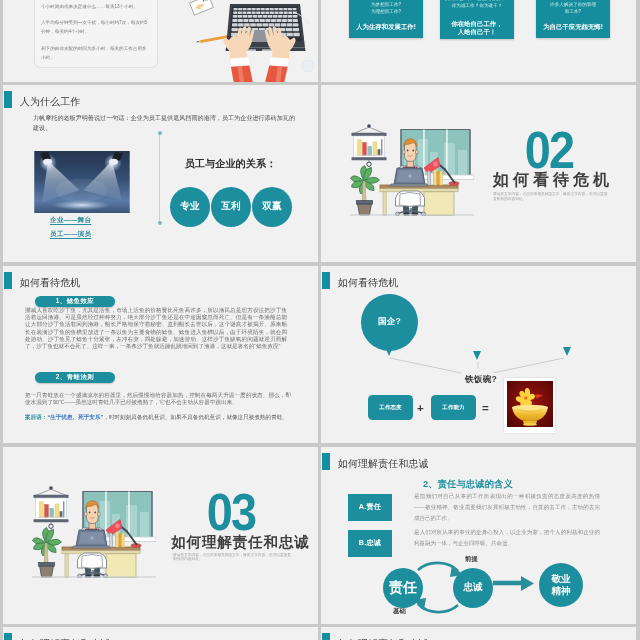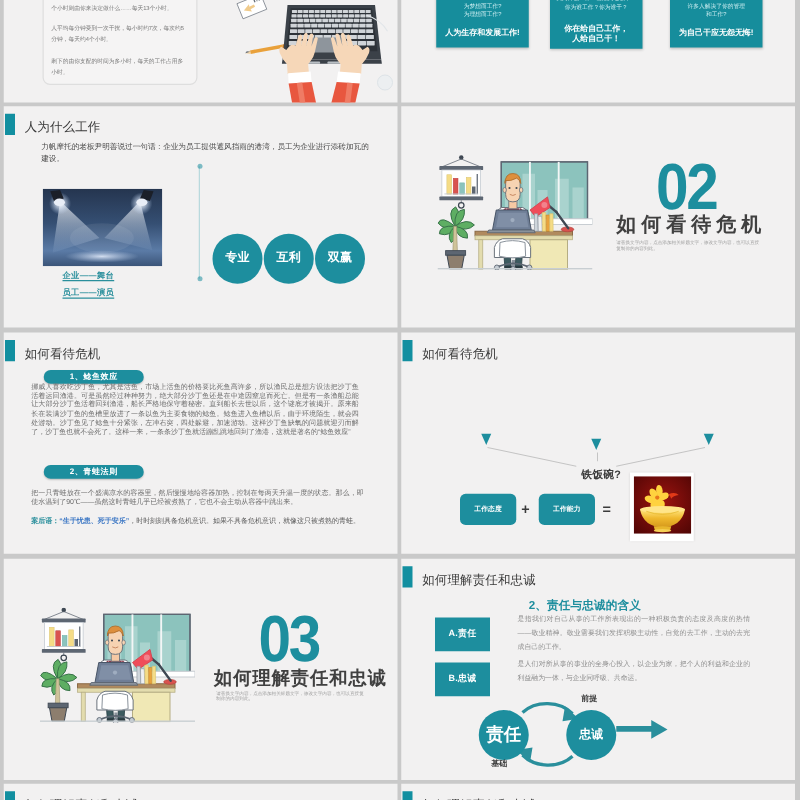--- a/index.html
+++ b/index.html
@@ -287,20 +287,21 @@
       <ellipse cx="80.5" cy="11" rx="4.5" ry="3" fill="#e9eef7"></ellipse>
       <ellipse cx="48" cy="40" rx="26" ry="12" fill="#ffffff" opacity="0.07"></ellipse>
     </svg>
     <div class="s2-cap" style="top:131px">企业——舞台</div>
     <div class="s2-cap" style="top:145px">员工——演员</div>
 
     <div class="s2-vline"></div>
     <div class="s2-dot" style="top:46px"></div>
     <div class="s2-dot" style="top:136px"></div>
 
+    <div class="s2-h">员工与企业的关系：</div>
     <div class="s2-circ" style="left:167px;top:102px">专业</div>
     <div class="s2-circ" style="left:208px;top:102px">互利</div>
     <div class="s2-circ" style="left:249px;top:102px">双赢</div>
   </div>
 
   <div class="slide col1 r1">
     <svg class="dv-ill" viewBox="0 0 124 92" width="124" height="92">
       <g>
         <rect x="51" y="5.5" width="69" height="46" fill="#8cc3bd" stroke="#5d6672" stroke-width="1"></rect>
         <g fill="#a9d3ce">
@@ -430,20 +431,21 @@
   </div>
 
   <div class="slide col1 r2">
     <div class="hdr-bar"></div>
     <div class="hdr-title">如何看待危机</div>
 
     <svg class="s4-lines" viewBox="0 0 320 180" width="320" height="180">
       <path d="M69 92 L140 107 M157 96 L157 103 M243 92 L172 107" stroke="#bdbdbd" stroke-width="0.7" fill="none"></path>
     </svg>
 
+    <div class="bub" style="left:40px;top:28px;width:57px;height:57px;font-size:8.6px">国企?</div>
     <div class="bub-tail" style="left:64px;top:81px"></div>
 
     <div class="bub-tail" style="left:152px;top:85px"></div>
 
     <div class="bub-tail" style="left:242px;top:81px"></div>
 
     <div class="s4-center">铁饭碗?</div>
 
     <div class="tag" style="left:47px;top:129px;width:45px">工作态度</div>
     <div class="op" style="left:96px;top:136px">+</div>
@@ -616,20 +618,24 @@
       <path d="M83 17 a26 21 0 0 1 40 1" fill="none" stroke="#2a8f9c" stroke-width="2.6" stroke-linecap="butt"></path>
       <polygon points="117,12 128,22 115,24" fill="#2a8f9c"></polygon>
       <path d="M123 52 a26 21 0 0 1 -40 -1" fill="none" stroke="#2a8f9c" stroke-width="2.6" stroke-linecap="butt"></path>
       <polygon points="89,57 78,47 91,45" fill="#2a8f9c"></polygon>
       <path d="M158 30 L189 30" stroke="#2a8f9c" stroke-width="4.6"></path>
       <polygon points="186,23 199,30.5 186,38" fill="#2a8f9c"></polygon>
     </svg>
 
     <div class="s6-circ" style="left:62px;top:121px;width:40px;height:40px;font-size:14px">责任</div>
     <div class="s6-circ" style="left:132px;top:121px;width:40px;height:40px;font-size:9.6px">忠诚</div>
+    <div class="s6-circ" style="left:218px;top:116px;width:44px;height:44px;font-size:9.6px;line-height:11.5px">
+      <span>敬业</span>
+      <span>精神</span>
+    </div>
     <div class="s6-lbl" style="left:144px;top:108px">前提</div>
     <div class="s6-lbl" style="left:72px;top:160px">基础</div>
   </div>
 
   <div class="slide col0 r4">
     <div class="hdr-bar"></div>
     <div class="hdr-title">如何理解责任和忠诚</div>
   </div>
   <div class="slide col1 r4">
     <div class="hdr-bar"></div>

